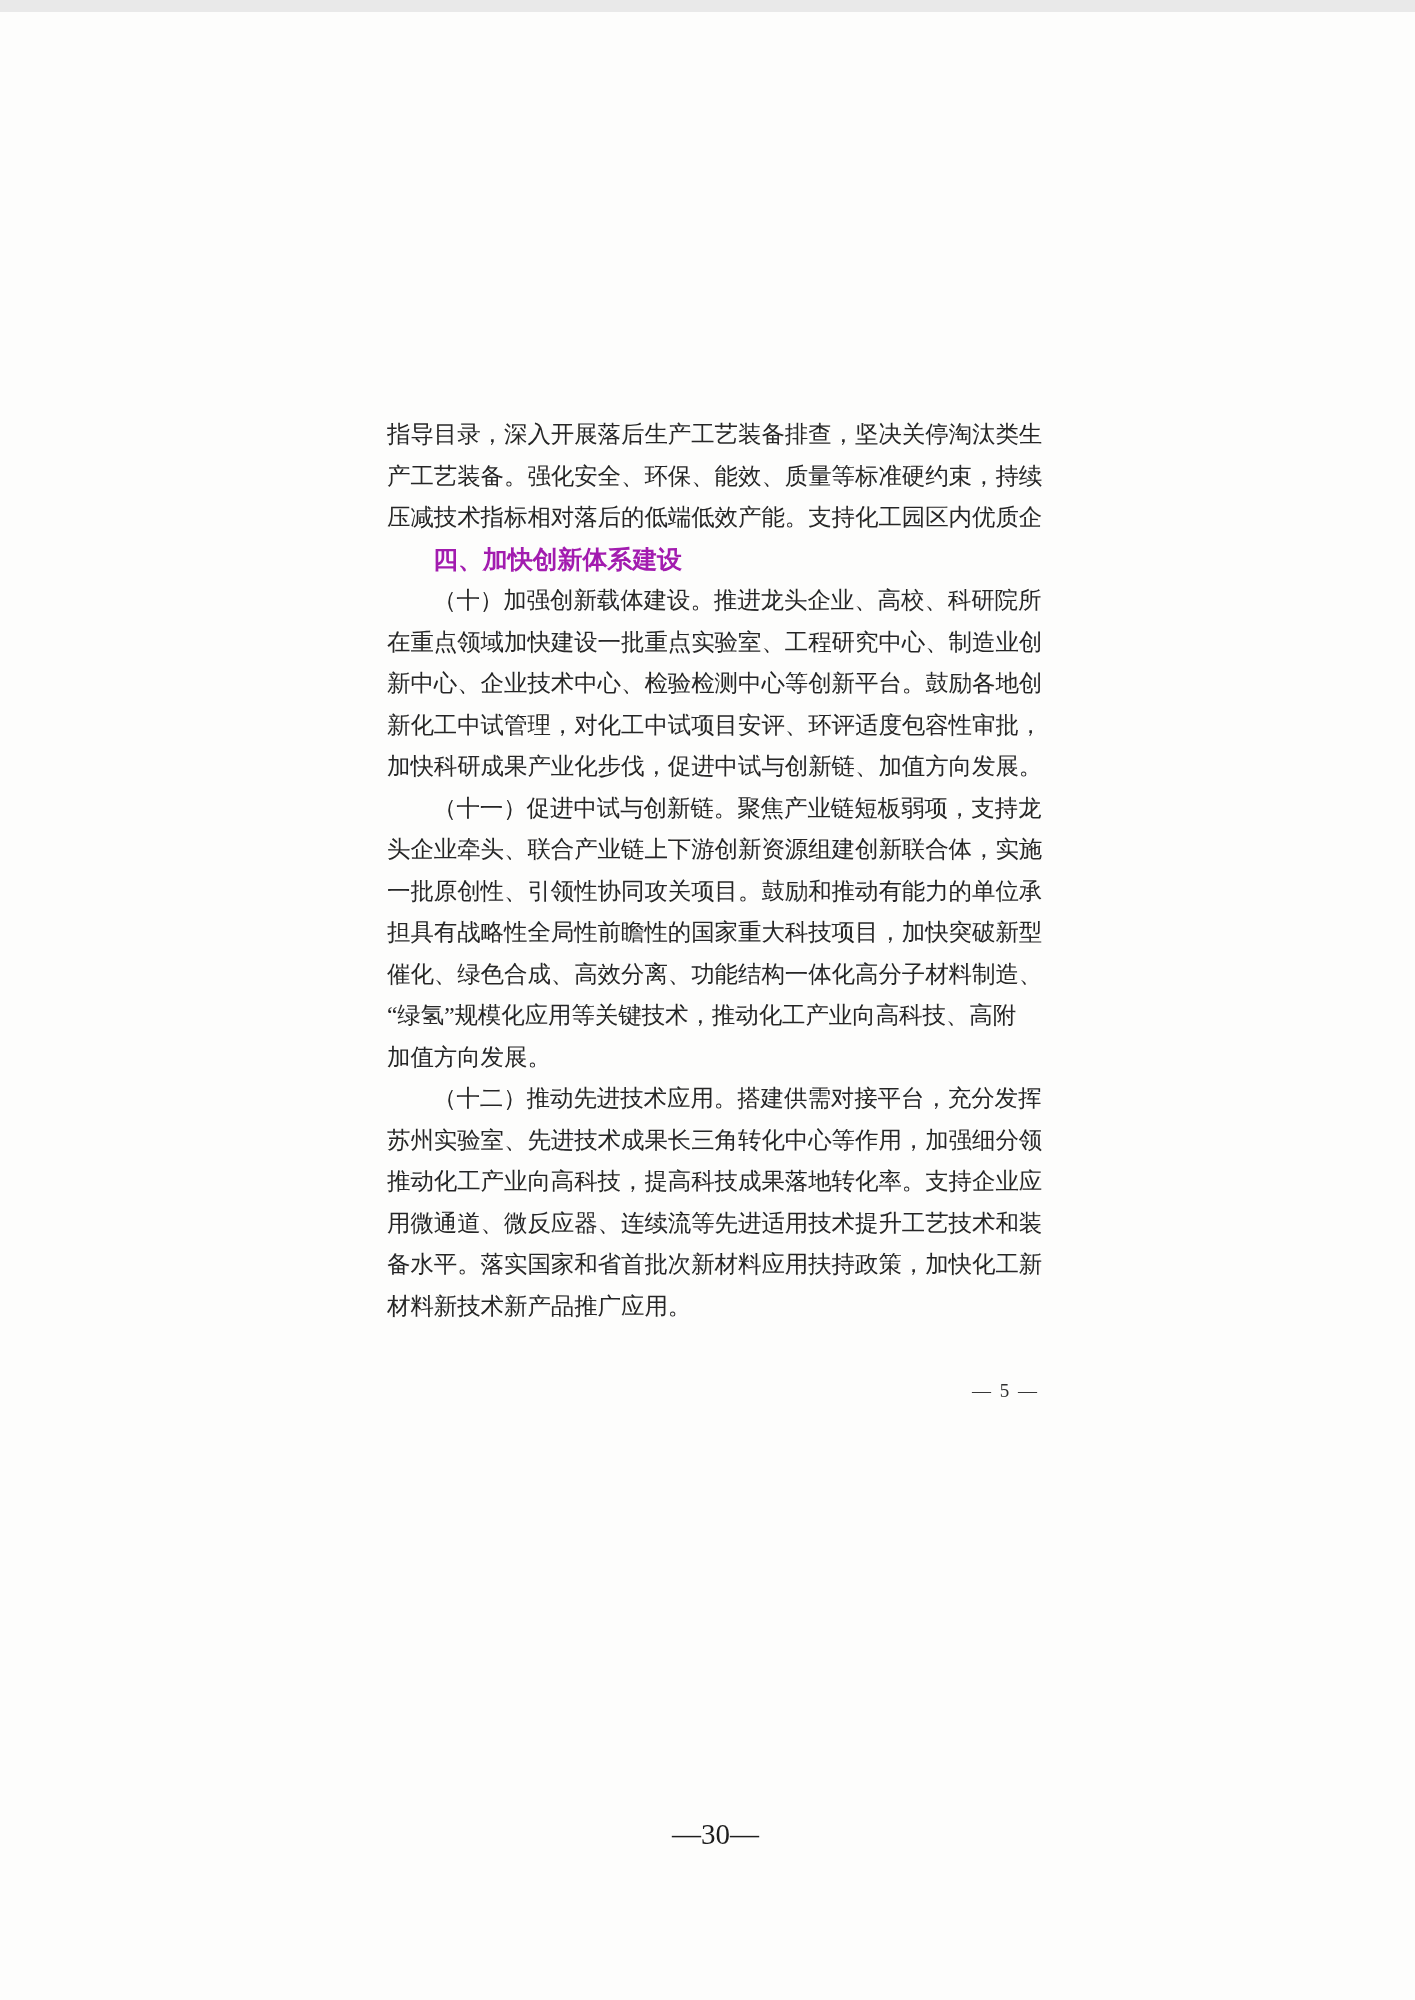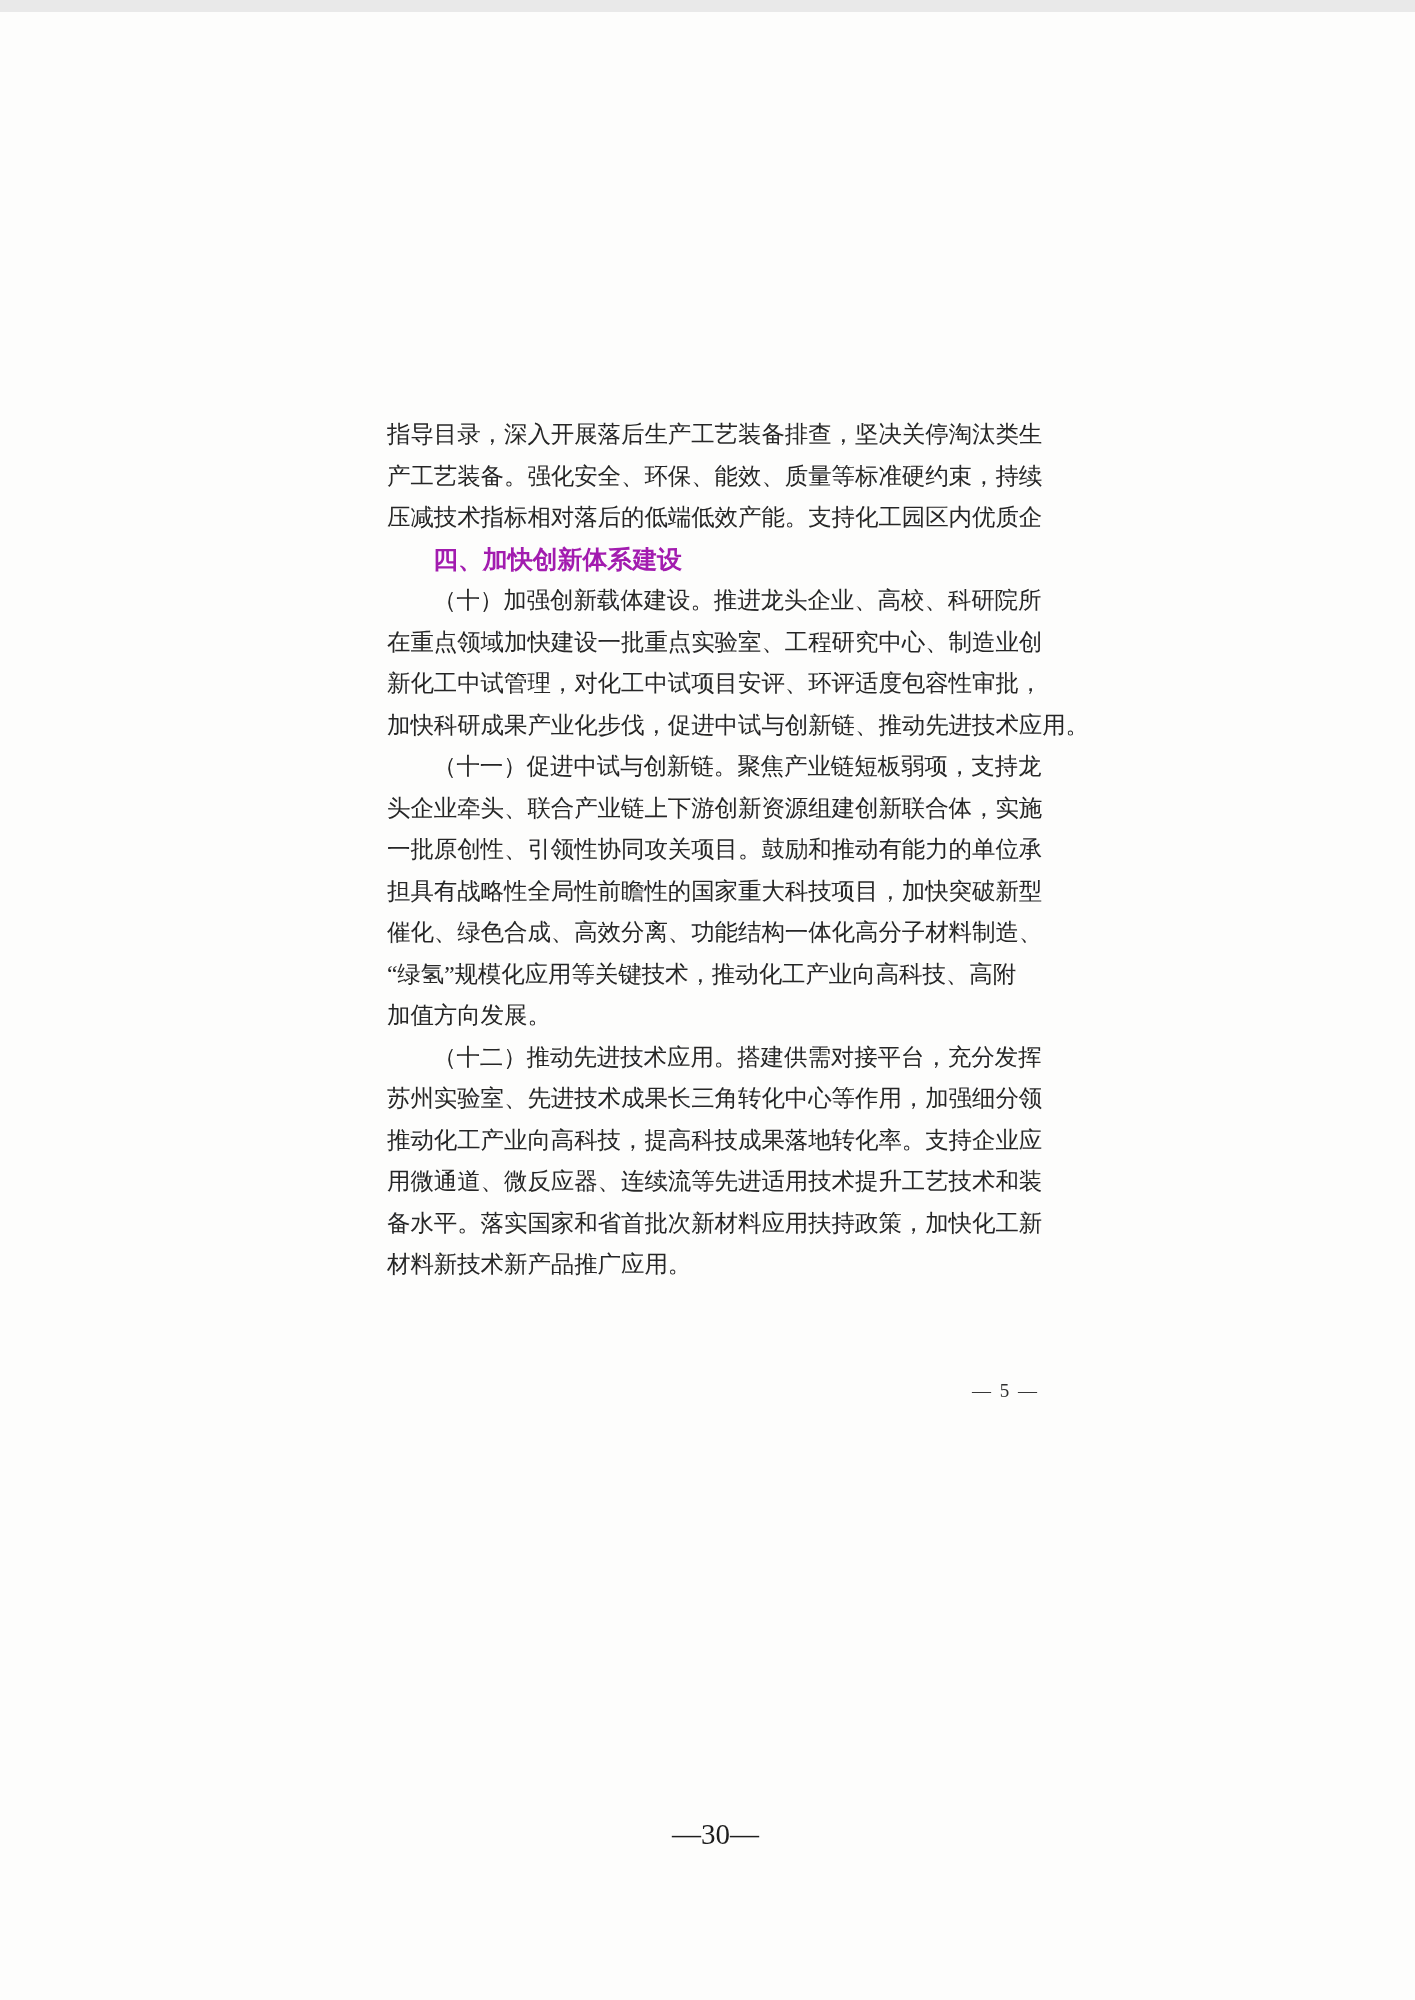--- a/index.html
+++ b/index.html
@@ -63,22 +63,23 @@
 <body>
 
 <div class="page">
   <div class="text-block">
       <div class="line">指导目录，深入开展落后生产工艺装备排查，坚决关停淘汰类生</div>
       <div class="line">产工艺装备。强化安全、环保、能效、质量等标准硬约束，持续</div>
       <div class="line">压减技术指标相对落后的低端低效产能。支持化工园区内优质企</div>
       <div class="line heading indent">四、加快创新体系建设</div>
       <div class="line indent">（十）加强创新载体建设。推进龙头企业、高校、科研院所</div>
       <div class="line">在重点领域加快建设一批重点实验室、工程研究中心、制造业创</div>
+      <div class="line">新中心、企业技术中心、检验检测中心等创新平台。鼓励各地创</div>
       <div class="line">新化工中试管理，对化工中试项目安评、环评适度包容性审批，</div>
-      <div class="line">加快科研成果产业化步伐，促进中试与创新链、推动先进技术应用。</div>
+      <div class="line">加快科研成果产业化步伐，促进中试与创新链、加值方向发展。</div>
       <div class="line indent">（十一）促进中试与创新链。聚焦产业链短板弱项，支持龙</div>
       <div class="line">头企业牵头、联合产业链上下游创新资源组建创新联合体，实施</div>
       <div class="line">一批原创性、引领性协同攻关项目。鼓励和推动有能力的单位承</div>
       <div class="line">担具有战略性全局性前瞻性的国家重大科技项目，加快突破新型</div>
       <div class="line">催化、绿色合成、高效分离、功能结构一体化高分子材料制造、</div>
       <div class="line">“绿氢”规模化应用等关键技术，推动化工产业向高科技、高附</div>
       <div class="line">加值方向发展。</div>
       <div class="line indent">（十二）推动先进技术应用。搭建供需对接平台，充分发挥</div>
       <div class="line">苏州实验室、先进技术成果长三角转化中心等作用，加强细分领</div>
       <div class="line">推动化工产业向高科技，提高科技成果落地转化率。支持企业应</div>

